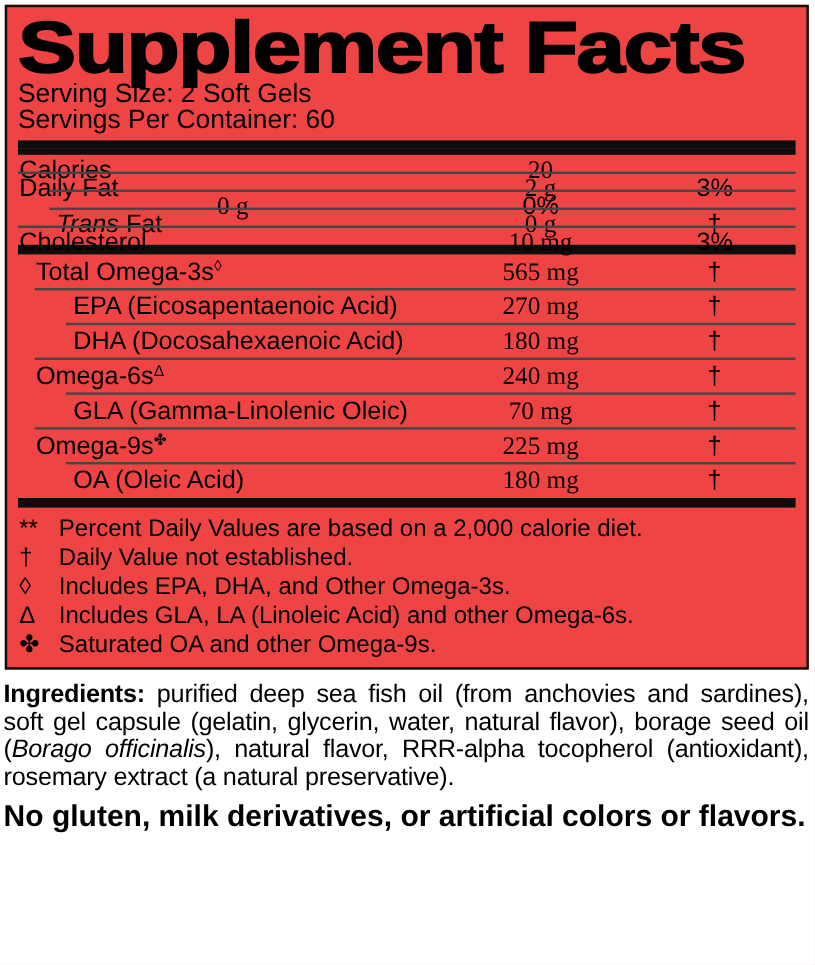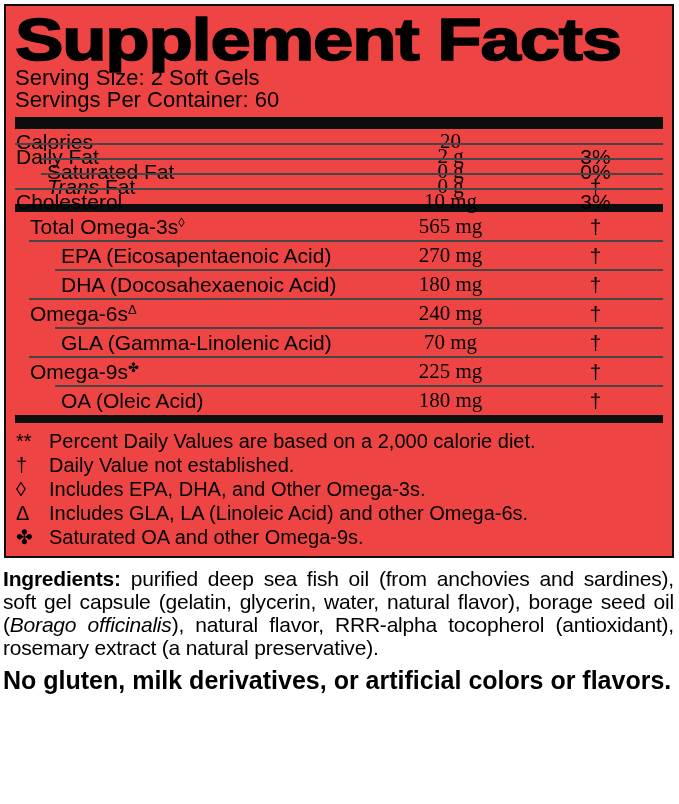--- a/index.html
+++ b/index.html
@@ -110,21 +110,20 @@
         <div class="cell dv"></div>
       </div>
       <div class="row">
         <div class="sepline"></div>
         <div class="cell name"><span>Daily Fat</span></div>
         <div class="cell amt">2 g</div>
         <div class="cell dv">3%</div>
       </div>
       <div class="row indent">
         <div class="sepline indent"></div>
-        <div class="cell name"><span>Saturated Fat</span></div>
         <div class="cell amt">0 g</div>
         <div class="cell dv">0%</div>
       </div>
       <div class="row indent">
         <div class="sepline indent"></div>
         <div class="cell name"><span class="ital">Trans</span><span> Fat</span></div>
         <div class="cell amt">0 g</div>
         <div class="cell dv">†</div>
       </div>
       <div class="row">
@@ -156,21 +155,21 @@
         <div class="cell dv">†</div>
       </div>
       <div class="row">
         <div class="sepline"></div>
         <div class="cell name"><span>Omega-6s</span><sup>Δ</sup></div>
         <div class="cell amt">240 mg</div>
         <div class="cell dv">†</div>
       </div>
       <div class="row indent">
         <div class="sepline indent"></div>
-        <div class="cell name"><span>GLA (Gamma-Linolenic Acid)</span></div>
+        <div class="cell name"><span>GLA (Gamma-Linolenic Oleic)</span></div>
         <div class="cell amt">70 mg</div>
         <div class="cell dv">†</div>
       </div>
       <div class="row">
         <div class="sepline"></div>
         <div class="cell name"><span>Omega-9s</span><sup>✤</sup></div>
         <div class="cell amt">225 mg</div>
         <div class="cell dv">†</div>
       </div>
       <div class="row indent">

